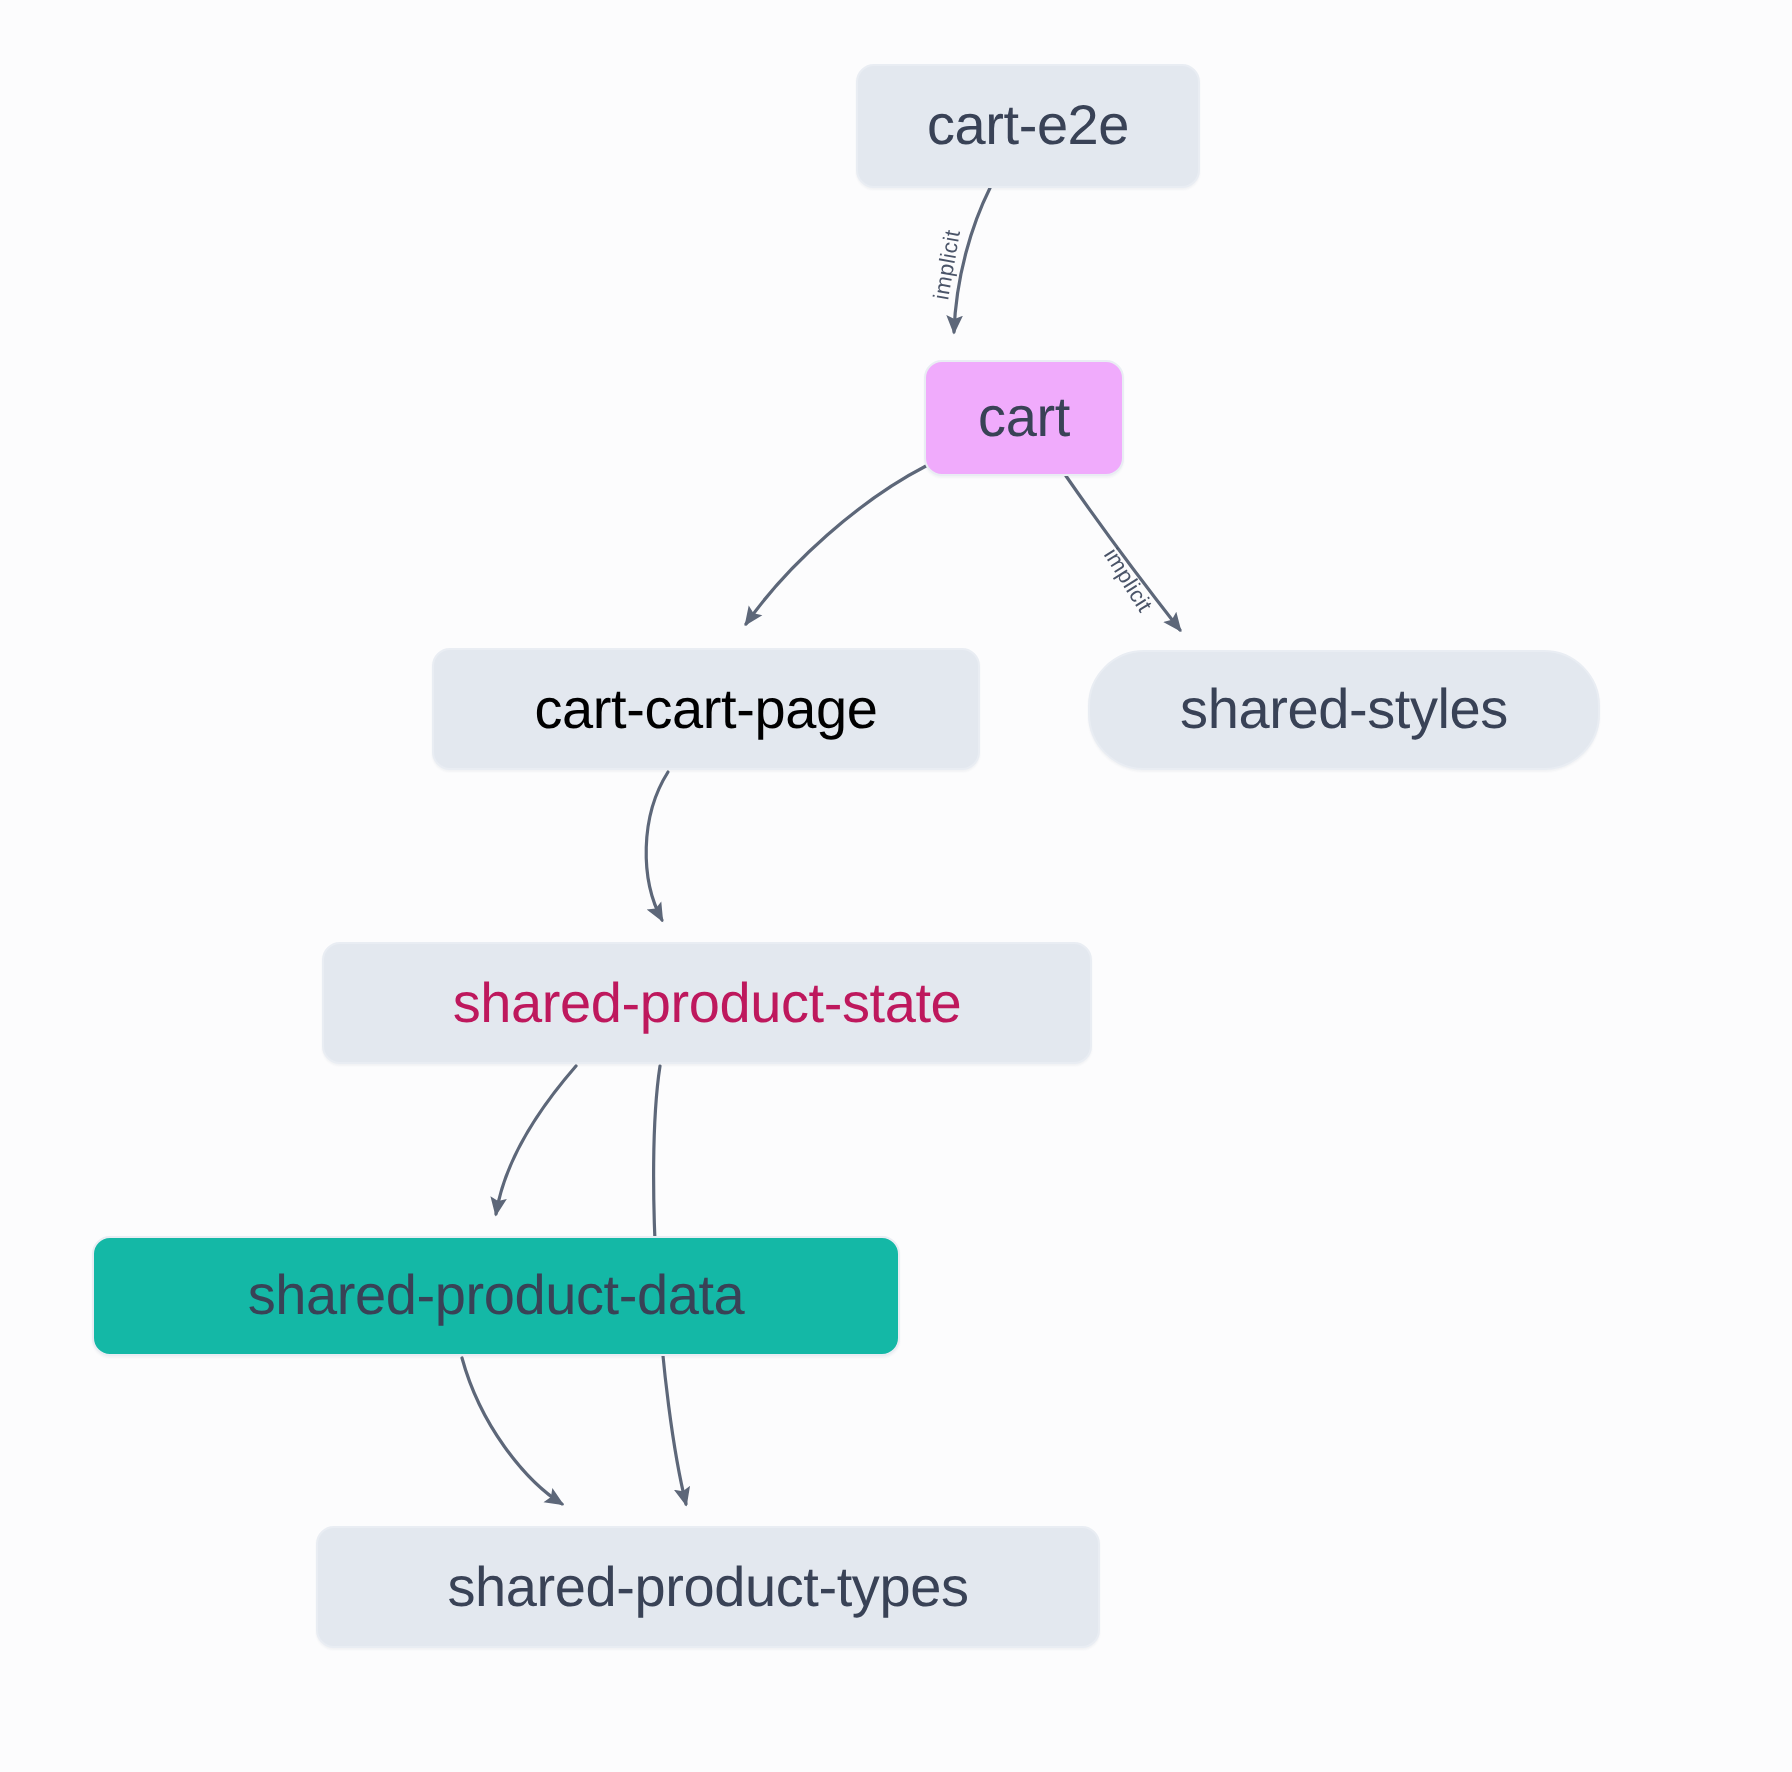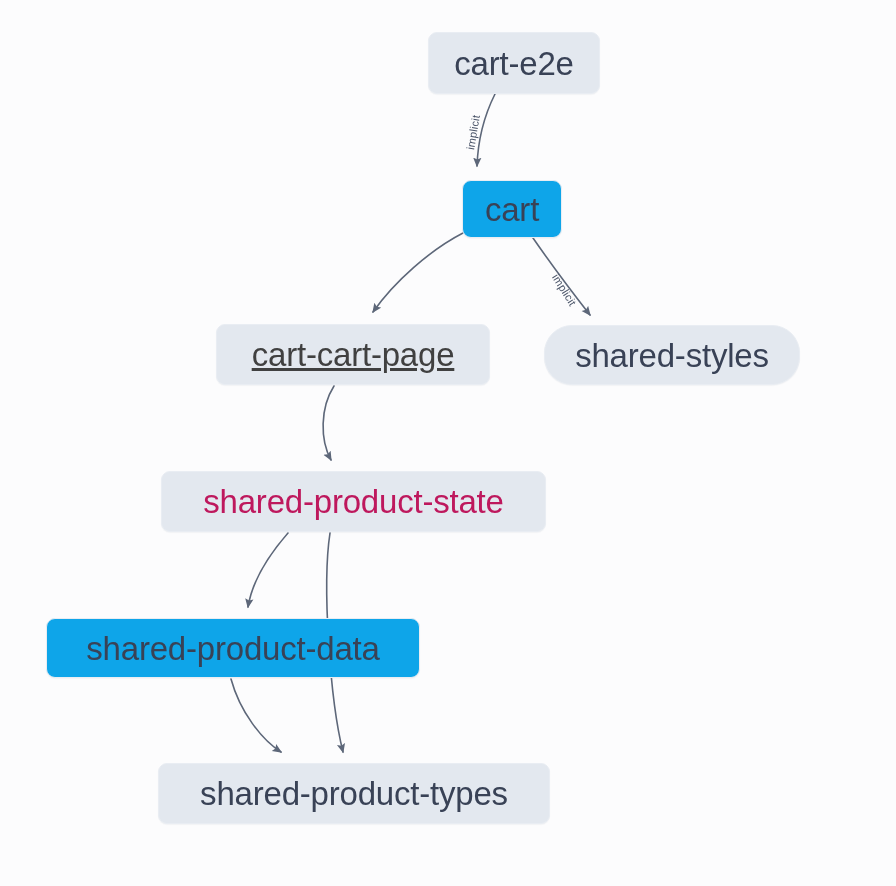--- a/index.html
+++ b/index.html
@@ -38,21 +38,21 @@
   .node {
     position: absolute;
     box-sizing: border-box;
     background: #e3e8ef;
     border: 1px solid #e9edf3;
     border-radius: 9px;
     display: flex;
     align-items: center;
     justify-content: center;
     color: #394256;
-    font-size: 33px;
+    font-size: 28px;
     line-height: 1;
     letter-spacing: -0.2px;
     white-space: nowrap;
     box-shadow: 0 1px 1px rgba(60,70,90,0.05);
     z-index: 2;
   }
   .node-label {
     pointer-events: none;
   }
 </style>
@@ -79,33 +79,33 @@
     <g id="edge-labels-group">
         <text class="edge-label" x="477" y="133" text-anchor="middle" transform="rotate(-80 477 133)">implicit</text>
         <text class="edge-label" x="561" y="292" text-anchor="middle" transform="rotate(58 561 292)">implicit</text>
       </g>
   </svg>
 
   <div id="nodes-layer">
       <div class="node" style="left: 428px; top: 32px; width: 172px; height: 62px; background: rgb(227, 232, 239); color: rgb(57, 66, 86);">
         <span class="node-label">cart-e2e</span>
       </div>
-      <div class="node" style="left: 462px; top: 180px; width: 100px; height: 58px; background: #0ea5e9; color: rgb(57, 66, 86);">
+      <div class="node" style="left: 462px; top: 180px; width: 100px; height: 58px; background: #f0abfc; color: rgb(57, 66, 86);">
         <span class="node-label">cart</span>
       </div>
-      <div class="node" style="left: 216px; top: 324px; width: 274px; height: 61px; background: rgb(227, 232, 239); color: #404040; text-decoration: underline;">
+      <div class="node" style="left: 216px; top: 324px; width: 274px; height: 61px; background: rgb(227, 232, 239); color: #000000;">
         <span class="node-label">cart-cart-page</span>
       </div>
       <div class="node" style="left: 544px; top: 325px; width: 256px; height: 60px; background: rgb(227, 232, 239); color: rgb(57, 66, 86); border-radius: 28px;">
         <span class="node-label">shared-styles</span>
       </div>
       <div class="node" style="left: 161px; top: 471px; width: 385px; height: 61px; background: rgb(227, 232, 239); color: #be185d;">
         <span class="node-label">shared-product-state</span>
       </div>
-      <div class="node" style="left: 46px; top: 618px; width: 374px; height: 60px; background: #0ea5e9; color: rgb(57, 66, 86);">
+      <div class="node" style="left: 46px; top: 618px; width: 404px; height: 60px; background: #14b8a6; color: rgb(57, 66, 86);">
         <span class="node-label">shared-product-data</span>
       </div>
       <div class="node" style="left: 158px; top: 763px; width: 392px; height: 61px; background: rgb(227, 232, 239); color: rgb(57, 66, 86); text-align: center;">
         <span class="node-label">shared-product-types</span>
       </div>
     </div>
 
 </div>
 
 </body></html>

